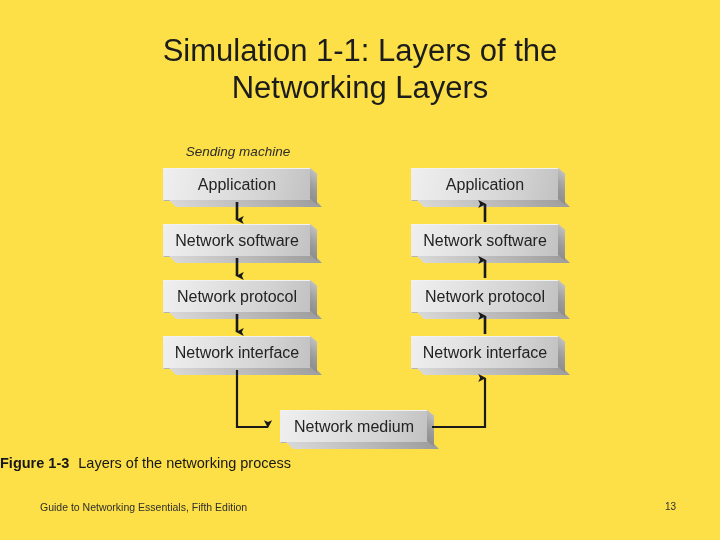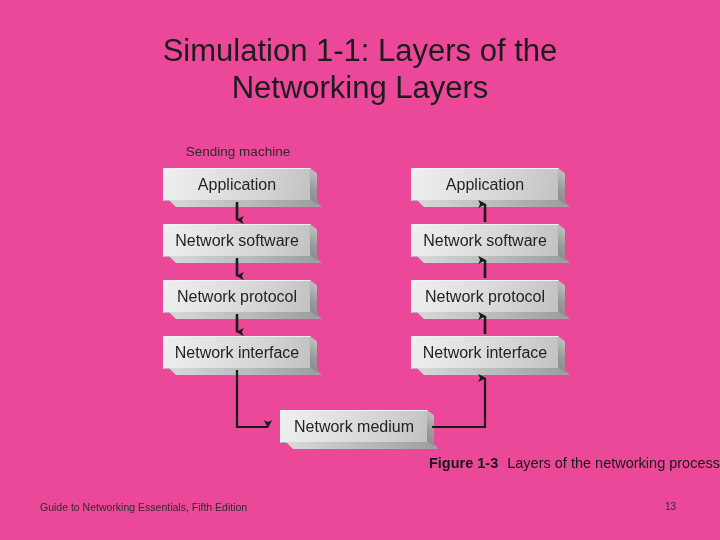--- a/index.html
+++ b/index.html
@@ -4,21 +4,21 @@
 <style>
   html, body {
     margin: 0;
     padding: 0;
     background: #ffffff;
   }
   #slide {
     position: relative;
     width: 720px;
     height: 540px;
-    background: #ec4899;
+    background: #fde047;
     overflow: hidden;
     font-family: "Liberation Sans", sans-serif;
   }
 
   
   #slide-title {
     position: absolute;
     left: 60px;
     top: 32px;
     width: 600px;
@@ -39,20 +39,21 @@
     width: 720px;
     height: 360px;
   }
 
   .col-header {
     position: absolute;
     font-size: 13.5px;
     color: #2b2b2b;
     white-space: nowrap;
     text-align: center;
+    font-style: italic;
   }
 
   
   .layer-box {
     position: absolute;
     height: 33px;
     box-sizing: border-box;
     background: linear-gradient(100deg, #efefef 0%, #e4e4e4 30%, #d2d2d2 72%, #c2c2c2 100%);
     border: 1px solid #b4b4b4;
     border-top-color: #f2f2f2;
@@ -96,21 +97,21 @@
     width: 720px; height: 360px;
     pointer-events: none;
   }
 
   
   #figure-caption {
     position: absolute;
     left: 0;
     top: 455px;
     width: 720px;
-    text-align: right;
+    text-align: left;
     font-size: 14.5px;
     color: #171717;
     white-space: nowrap;
   }
   #figure-caption .fig-num {
     font-weight: bold;
     margin-right: 9px;
   }
 
   

